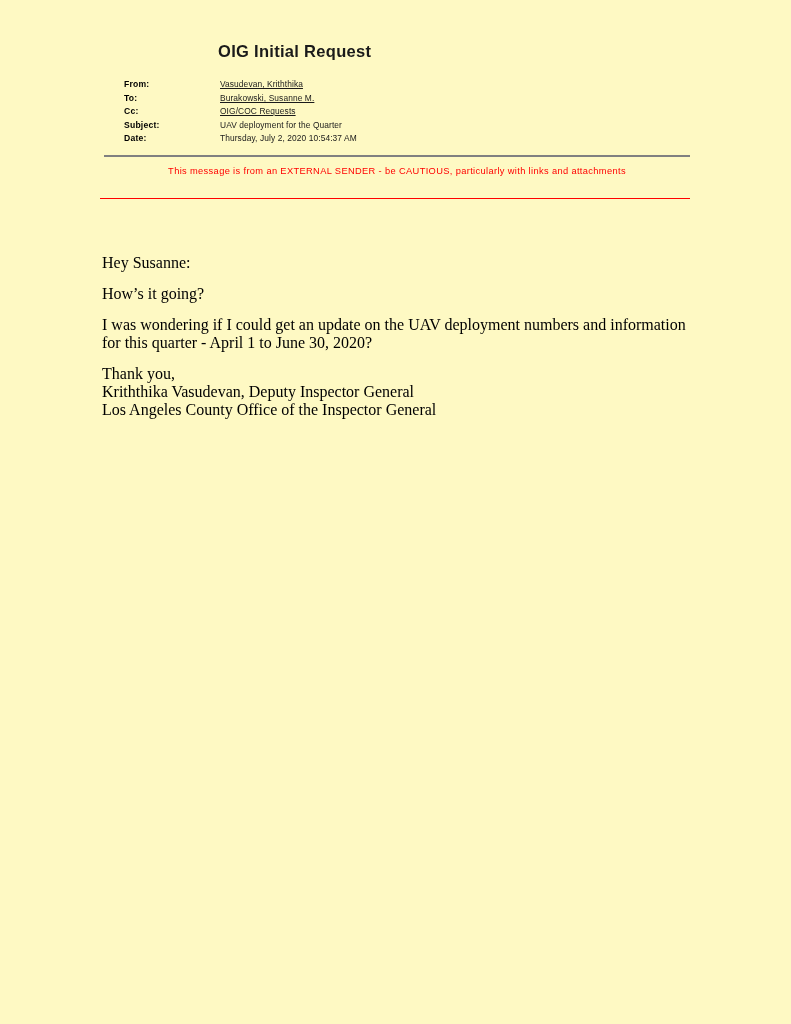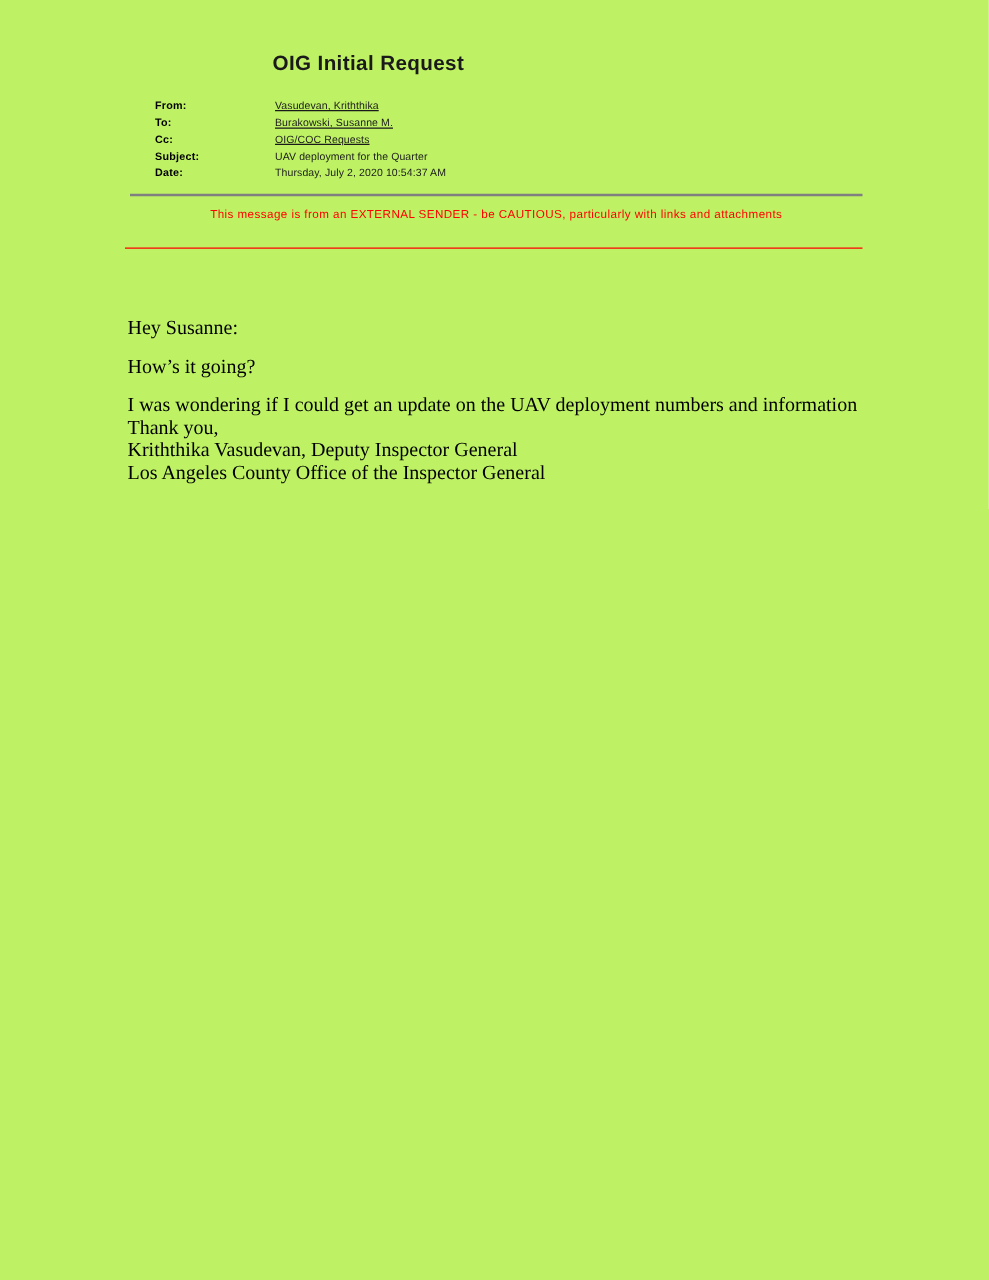--- a/index.html
+++ b/index.html
@@ -12,21 +12,21 @@
     height: 1024px;
     position: relative;
     font-family: "Liberation Serif", serif;
     color: #000000;
     overflow: hidden;
   }
   .page {
     position: relative;
     width: 791px;
     height: 1024px;
-    background: #bef264;
+    background: #fef9c3;
   }
   
   .doc-title {
     position: absolute;
     left: 218px;
     top: 42px;
     font-family: "Liberation Sans", sans-serif;
     font-size: 16.5px;
     font-weight: bold;
     letter-spacing: 0.3px;
@@ -150,18 +150,19 @@
 
   <div class="hdr-rule"></div>
 
   <div class="ext-warn">This message is from an EXTERNAL SENDER - be CAUTIOUS, particularly with links and attachments</div>
   <div class="ext-rule"></div>
 
   <div class="body-block">
     <p>Hey Susanne:</p>
     <p>How’s it going?</p>
     <p class="tight">I was wondering if I could get an update on the UAV deployment numbers and information</p>
+    <p>for this quarter - April 1 to June 30, 2020?</p>
     <p class="tight">Thank you,</p>
     <p class="tight">Kriththika Vasudevan, Deputy Inspector General</p>
     <p class="tight">Los Angeles County Office of the Inspector General</p>
   </div>
 
 </div>
 
 </body></html>

